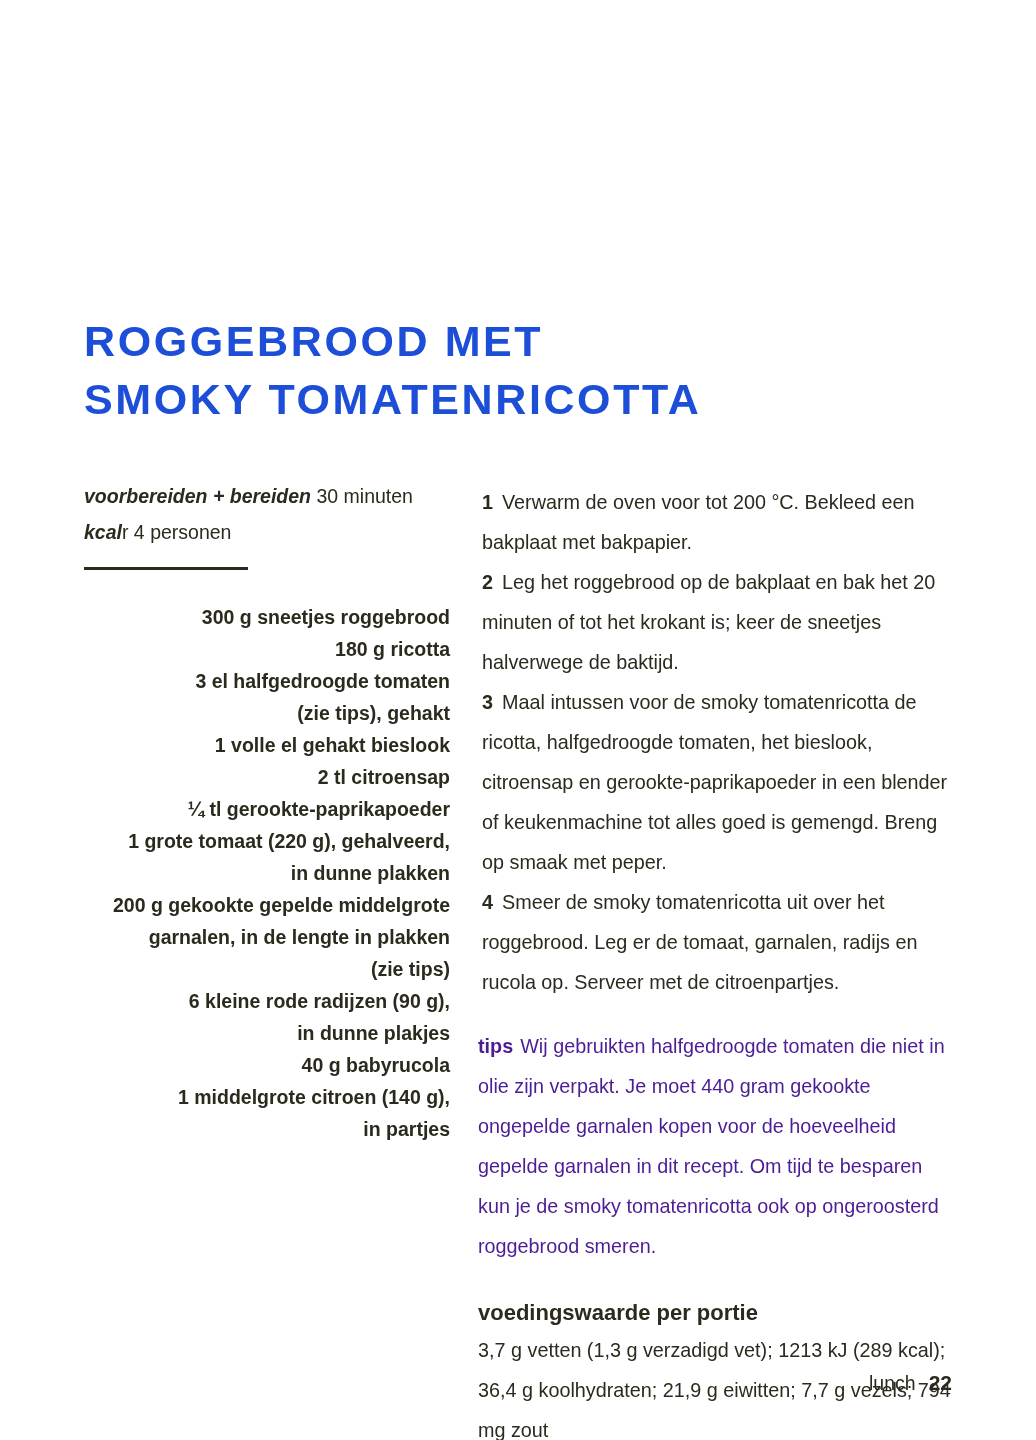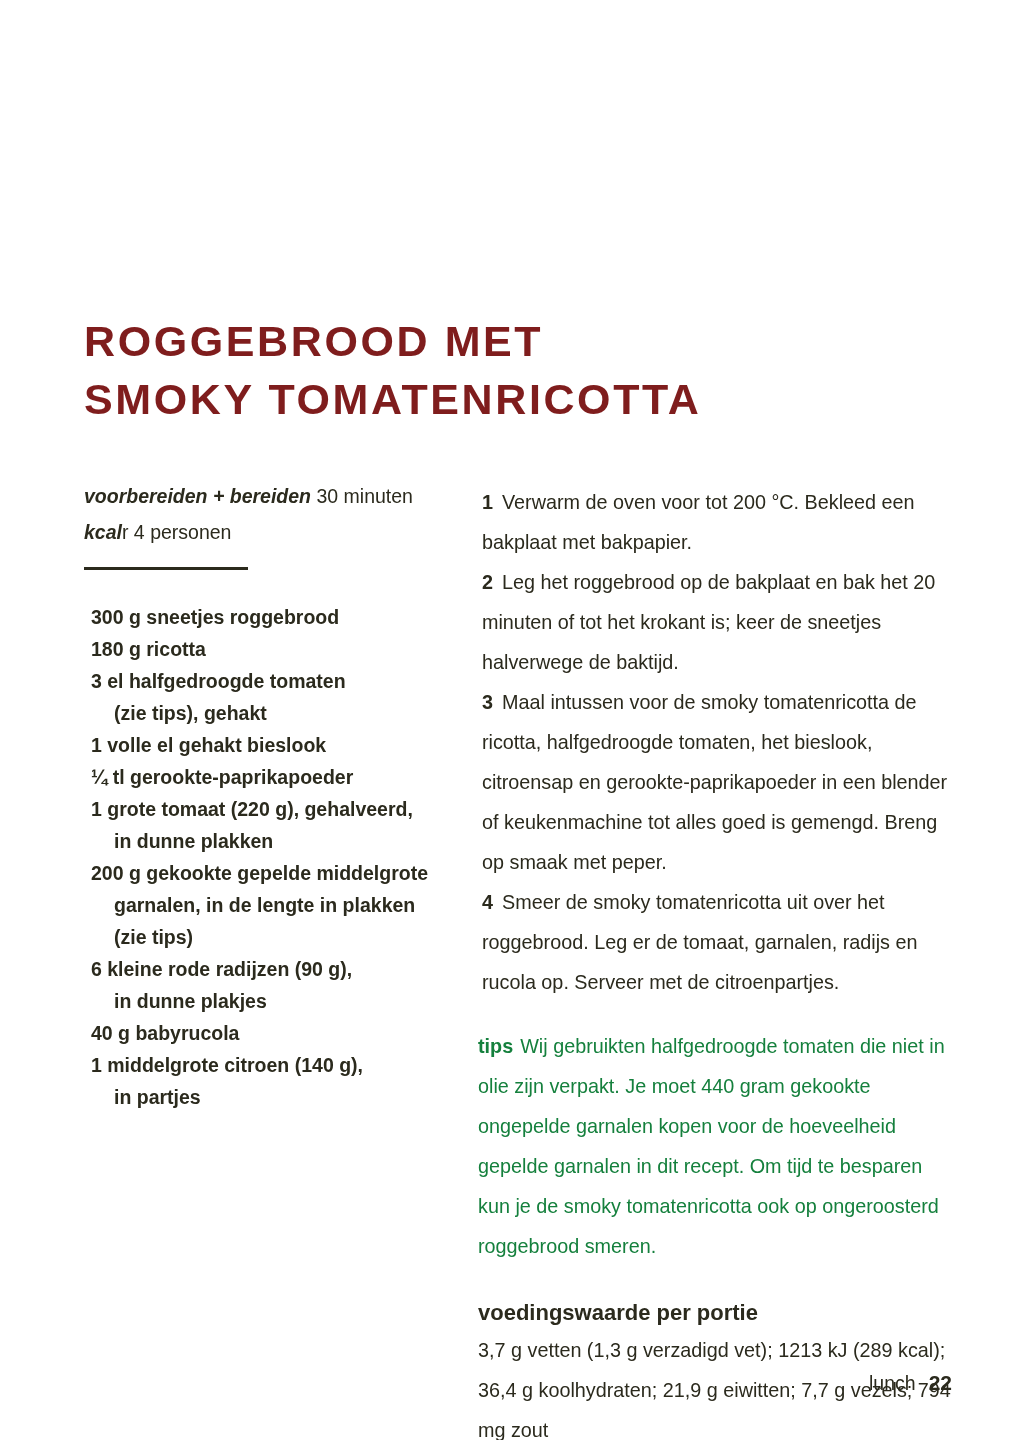--- a/index.html
+++ b/index.html
@@ -26,21 +26,21 @@
   .recipe-title {
     position: absolute;
     left: 84px;
     top: 283px;
     width: 840px;
     font-size: 43px;
     line-height: 58px;
     font-weight: 600;
     letter-spacing: 2.6px;
     text-transform: uppercase;
-    color: #7f1d1d;
+    color: #1d4ed8;
     white-space: pre-line;
   }
 
   
   .col-left {
     position: absolute;
     left: 84px;
     top: 478px;
     width: 366px;
   }
@@ -65,23 +65,24 @@
   .meta-rule {
     width: 164px;
     height: 3px;
     background: #2b2a1d;
     margin-top: 17px;
   }
 
   
   .ingredients {
     list-style: none;
-    margin: 7px;
+    margin: 0;
     padding: 0;
     margin-top: 31px;
+    text-align: right;
   }
   .ingredients li {
     font-size: 19.5px;
     line-height: 32px;
     font-weight: 700;
     color: #2b2a1d;
   }
   .ingredients li .cont {
     display: block;
     padding-left: 23px;
@@ -103,21 +104,21 @@
   .step .num {
     font-weight: 700;
     margin-right: 9px;
   }
 
   
   .tips {
     font-size: 19.8px;
     line-height: 40px;
     font-weight: 400;
-    color: #15803d;
+    color: #4c1d95;
     margin-top: 24px;
   }
   .tips .lbl {
     font-weight: 700;
     margin-right: 7px;
   }
 
   
   .nutrition {
     margin-top: 30px;
@@ -164,20 +165,21 @@
       <div class="meta-line"><b>voorbereiden + bereiden</b><span> 30 minuten</span></div>
       <div class="meta-line"><b>kcal</b><span>r 4 personen</span></div>
       <div class="meta-rule"></div>
     </div>
 
     <ul class="ingredients">
         <li><span>300 g sneetjes roggebrood</span></li>
         <li><span>180 g ricotta</span></li>
         <li><span>3 el halfgedroogde tomaten</span><span class="cont">(zie tips), gehakt</span></li>
         <li><span>1 volle el gehakt bieslook</span></li>
+        <li><span>2 tl citroensap</span></li>
         <li><span>¼ tl gerookte-paprikapoeder</span></li>
         <li><span>1 grote tomaat (220 g), gehalveerd,</span><span class="cont">in dunne plakken</span></li>
         <li><span>200 g gekookte gepelde middelgrote</span><span class="cont">garnalen, in de lengte in plakken</span><span class="cont">(zie tips)</span></li>
         <li><span>6 kleine rode radijzen (90 g),</span><span class="cont">in dunne plakjes</span></li>
         <li><span>40 g babyrucola</span></li>
         <li><span>1 middelgrote citroen (140 g),</span><span class="cont">in partjes</span></li>
       </ul>
 
   </div>
 

